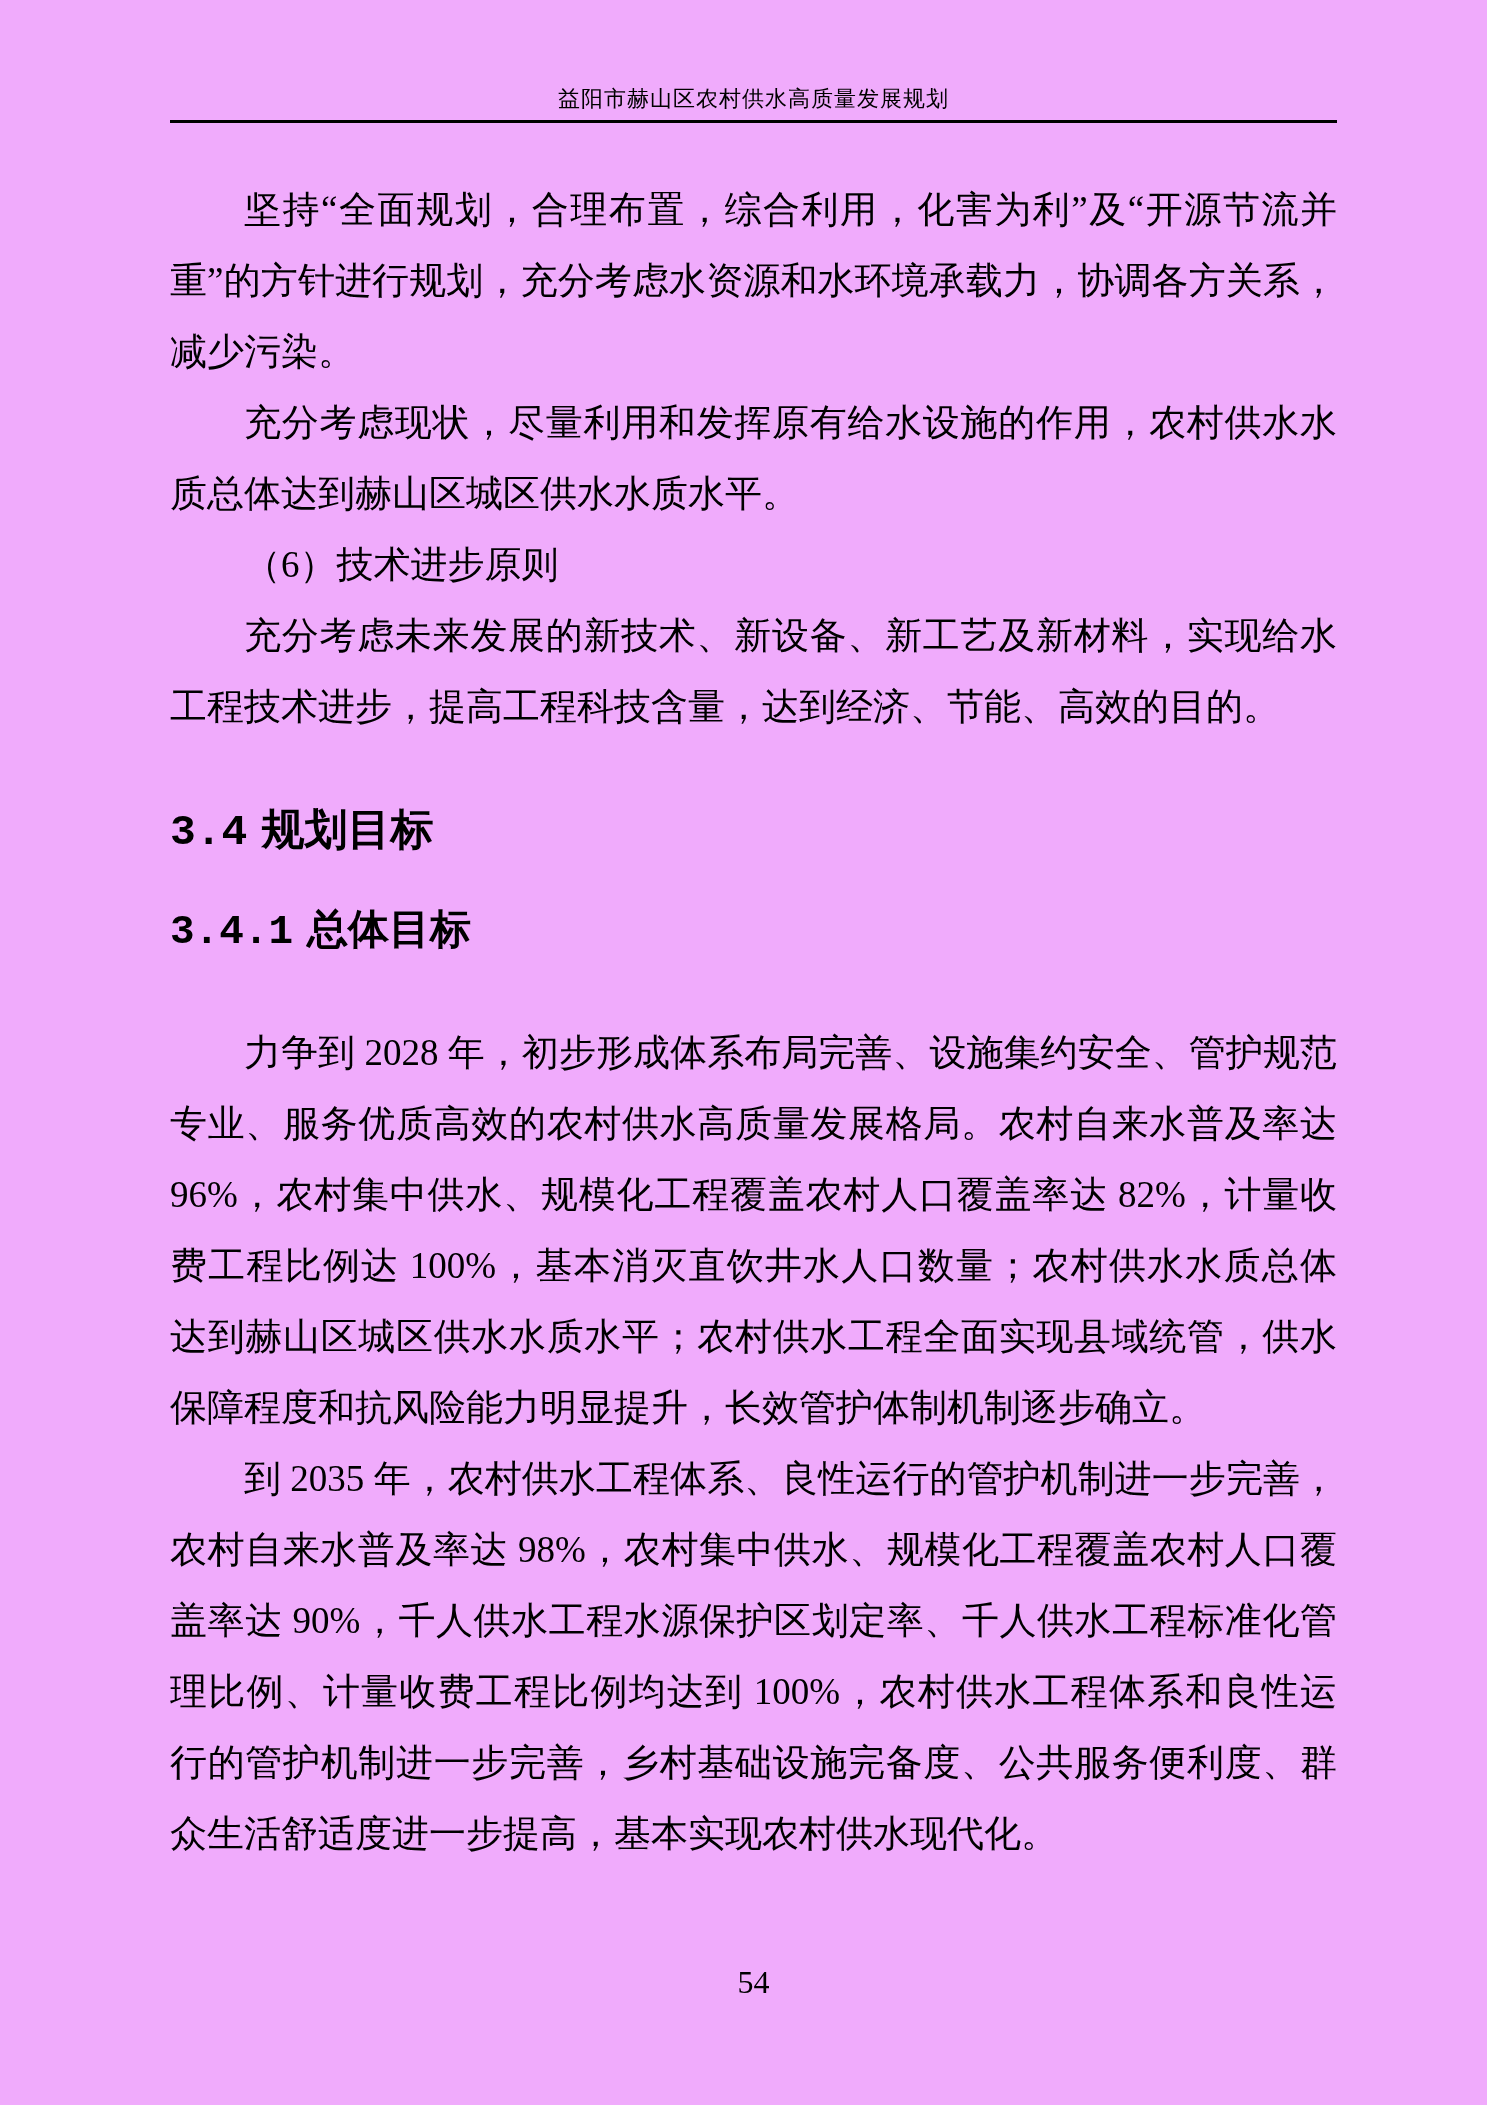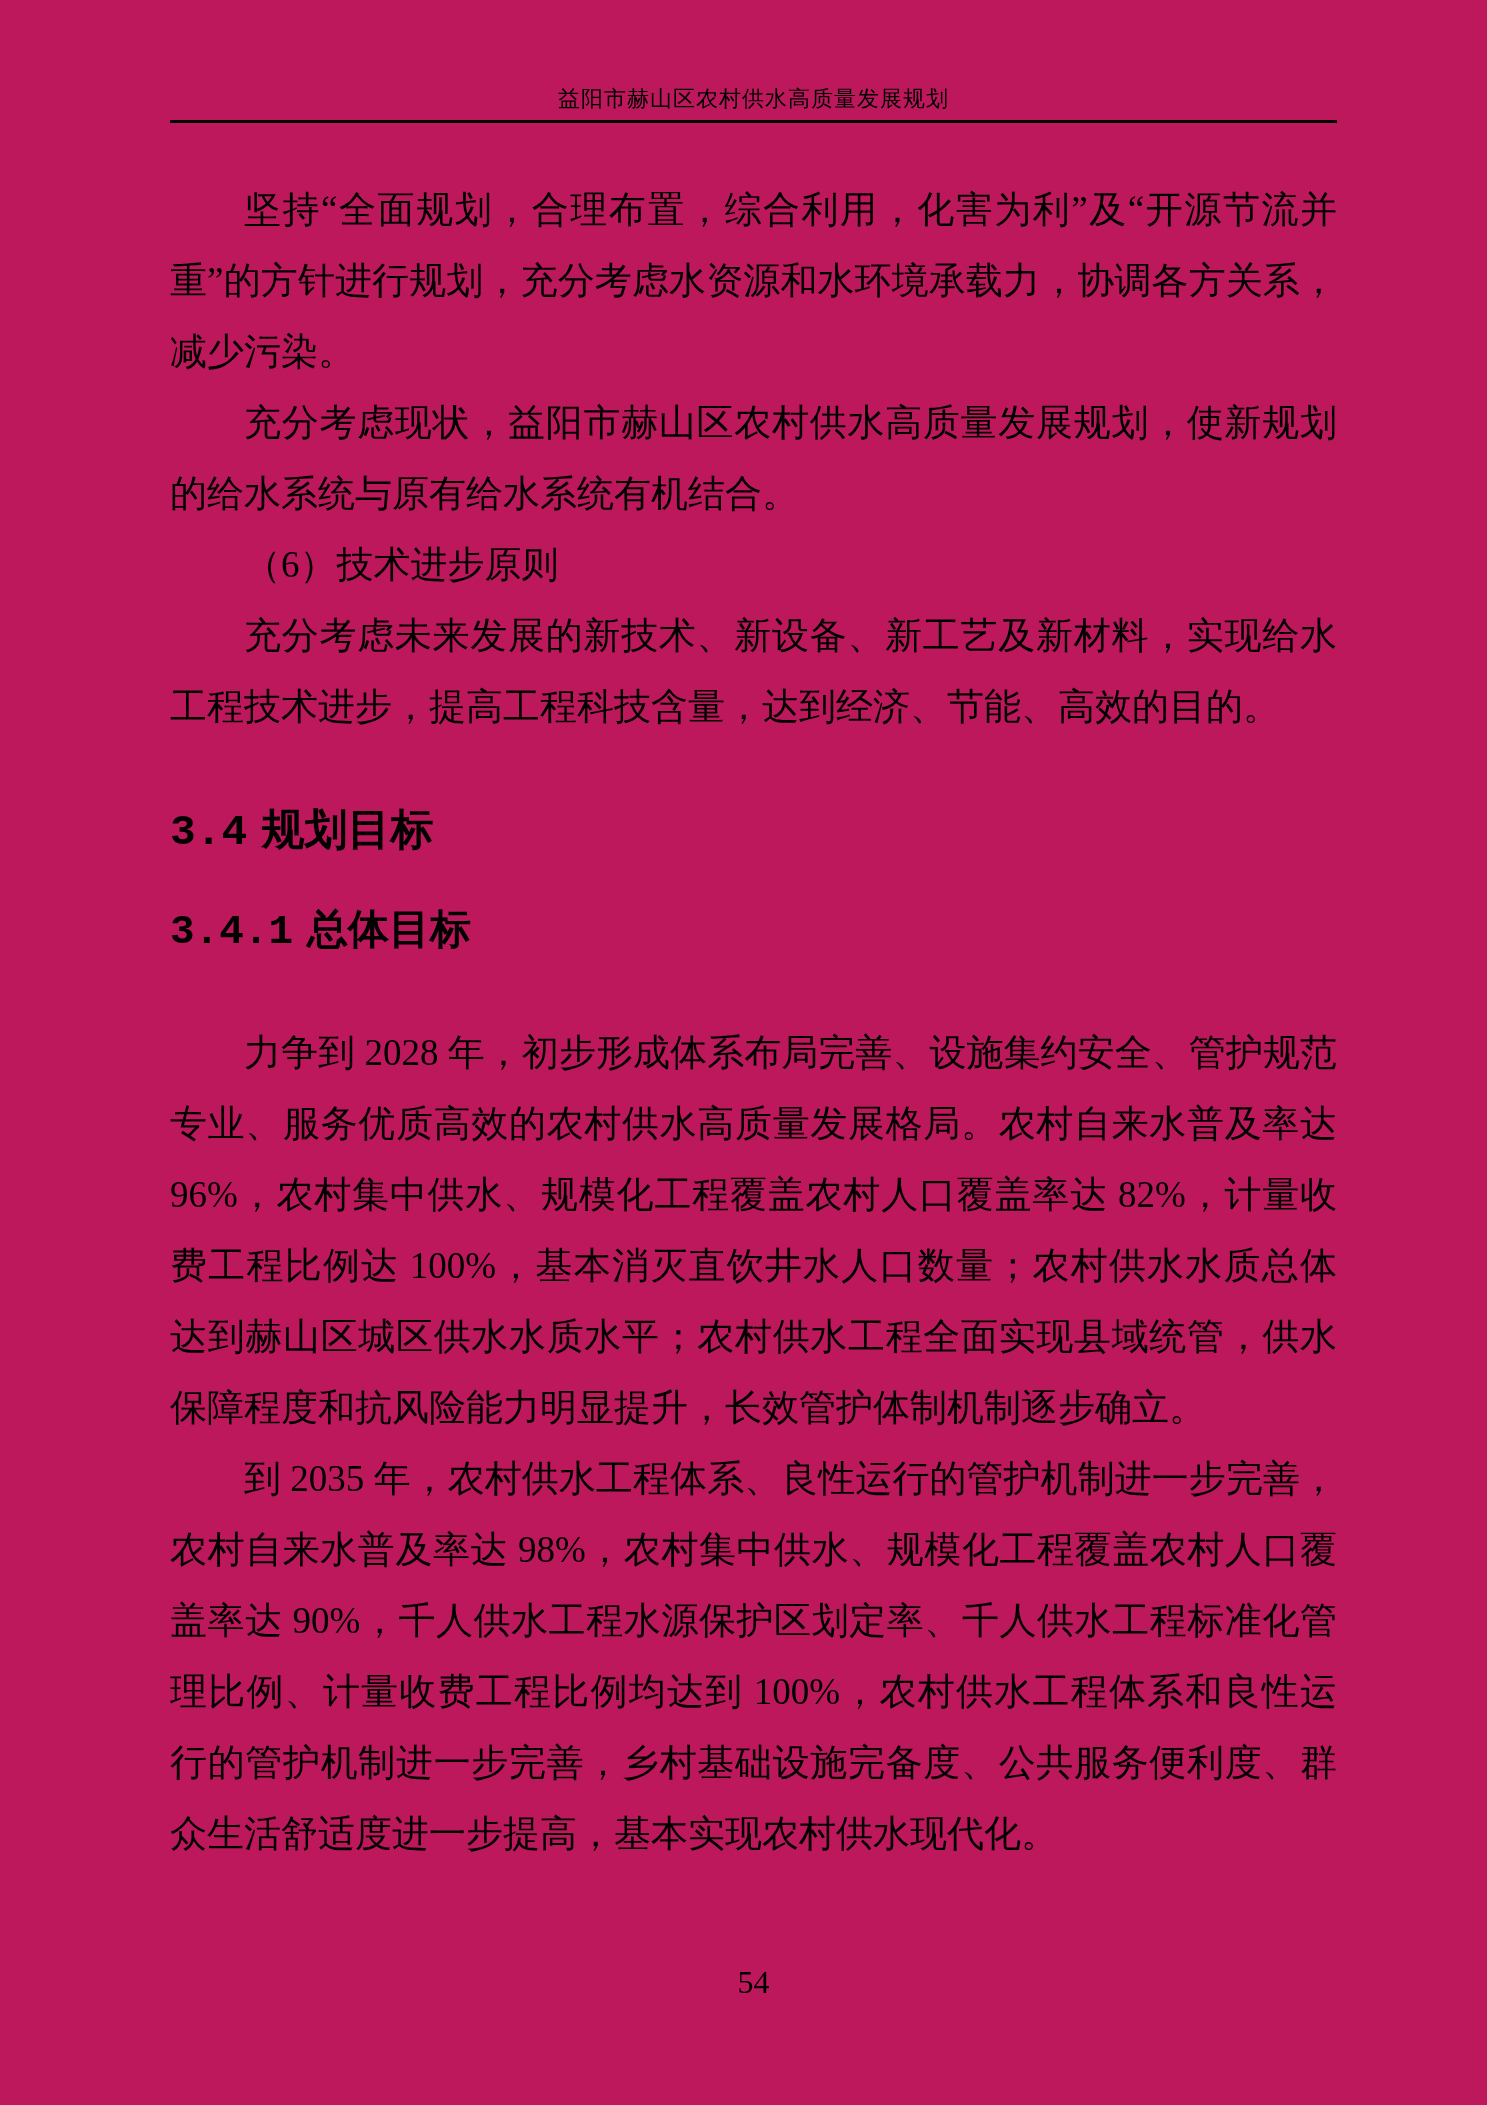--- a/index.html
+++ b/index.html
@@ -1,21 +1,21 @@
 <!DOCTYPE html>
 <html><head>
 <meta charset="utf-8">
 <style>
   * { margin: 0; padding: 0; box-sizing: border-box; }
   html, body { background: #ffffff; }
   .page {
     position: relative;
     width: 1487px;
     height: 2105px;
-    background: #be185d;
+    background: #f0abfc;
     color: #000000;
     font-family: "Liberation Serif", "DejaVu Serif", serif;
     overflow: hidden;
   }
   
   .doc-header { }
   .doc-header .header-title {
     padding-top: 88px;
     margin-left: 170px;
     margin-right: 150px;
@@ -86,21 +86,21 @@
   <header class="doc-header">
     <div class="header-title">益阳市赫山区农村供水高质量发展规划</div>
     <div class="header-rule"></div>
   </header>
 
   <main class="doc-body">
 
     <p class="para indent">坚持“全面规划，合理布置，综合利用，化害为利”及“开源节流并重”的方针进行规划，充分考虑水资源和水环境承载力，协调各方关系，减少污染。</p>
 
 
-    <p class="para indent">充分考虑现状，益阳市赫山区农村供水高质量发展规划，使新规划的给水系统与原有给水系统有机结合。</p>
+    <p class="para indent">充分考虑现状，尽量利用和发挥原有给水设施的作用，农村供水水质总体达到赫山区城区供水水质水平。</p>
 
     <p class="para indent">（6）技术进步原则</p>
 
     <p class="para indent">充分考虑未来发展的新技术、新设备、新工艺及新材料，实现给水工程技术进步，提高工程科技含量，达到经济、节能、高效的目的。</p>
 
     <h1 class="h-sec">
       <span class="h-num">3.4</span><span>规划目标</span>
     </h1>
 
     <h2 class="h-subsec">

